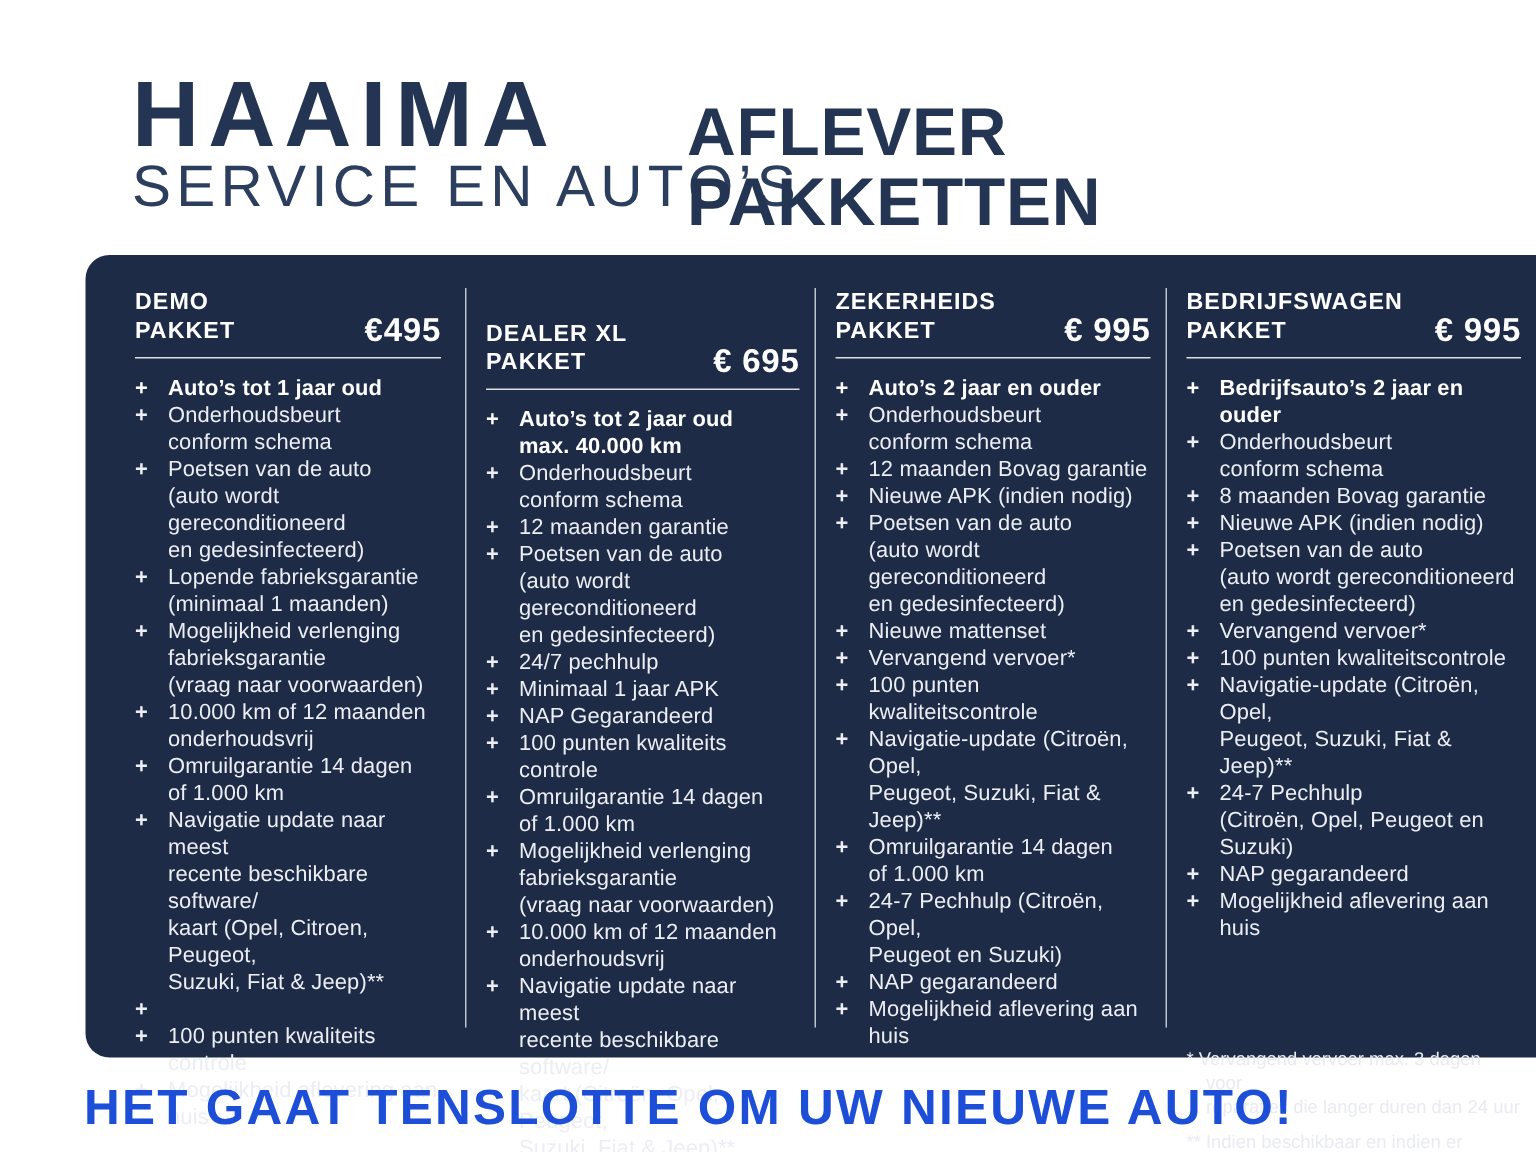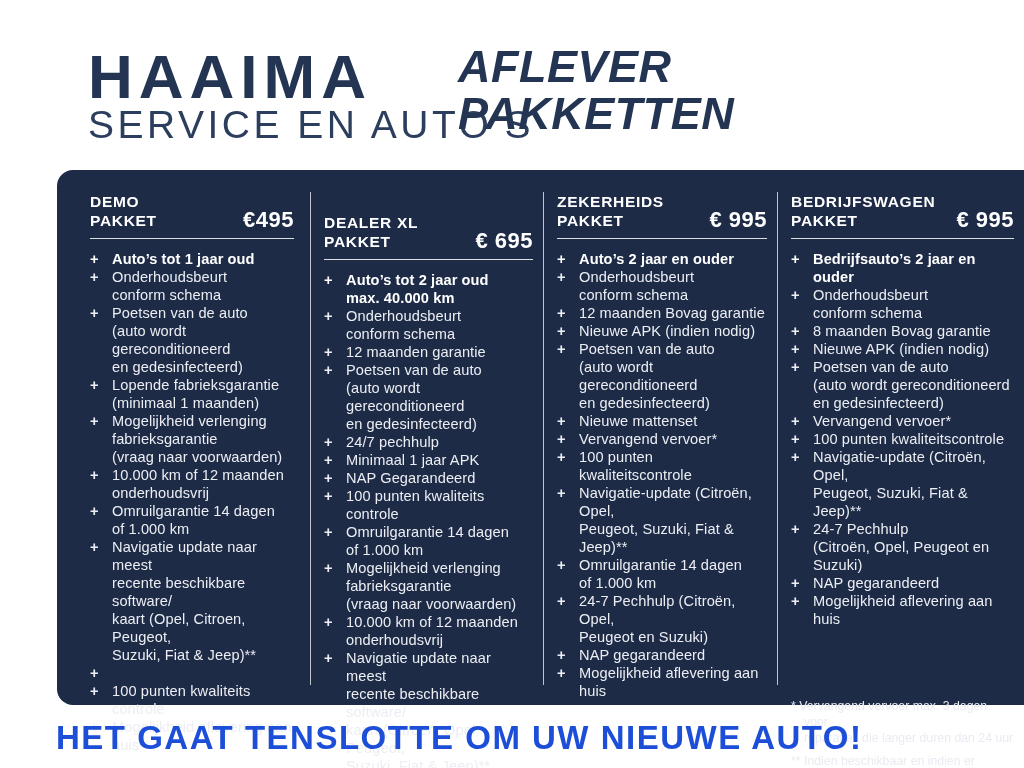--- a/index.html
+++ b/index.html
@@ -16,22 +16,22 @@
   .logo { position:absolute; left:88px; top:48px; color:#233552; }
   .logo-name {
     font-size:62px; font-weight:800; letter-spacing:6px;
     line-height:58px; white-space:nowrap;
   }
   .logo-tag {
     font-size:39px; font-weight:400; letter-spacing:3.5px;
     line-height:34px; margin-top:2px; color:#2c3e5e; white-space:nowrap;
   }
   .page-title {
-    position:absolute; left:458px; top:43px; color:#233552;
-    font-size:45px; font-weight:800; letter-spacing:0.5px; line-height:47px;font-style:italic;
+    position:absolute; left:458px; top:64px; color:#233552;
+    font-size:45px; font-weight:800; letter-spacing:0.5px; line-height:47px;
   }
   .page-title span { display:block; }
 
   
   .panel {
     position:absolute; left:57px; top:170px; width:967px; height:535px;
     background:#1d2b47;
     border-radius:16px 0 0 16px;
     display:flex;
   }

